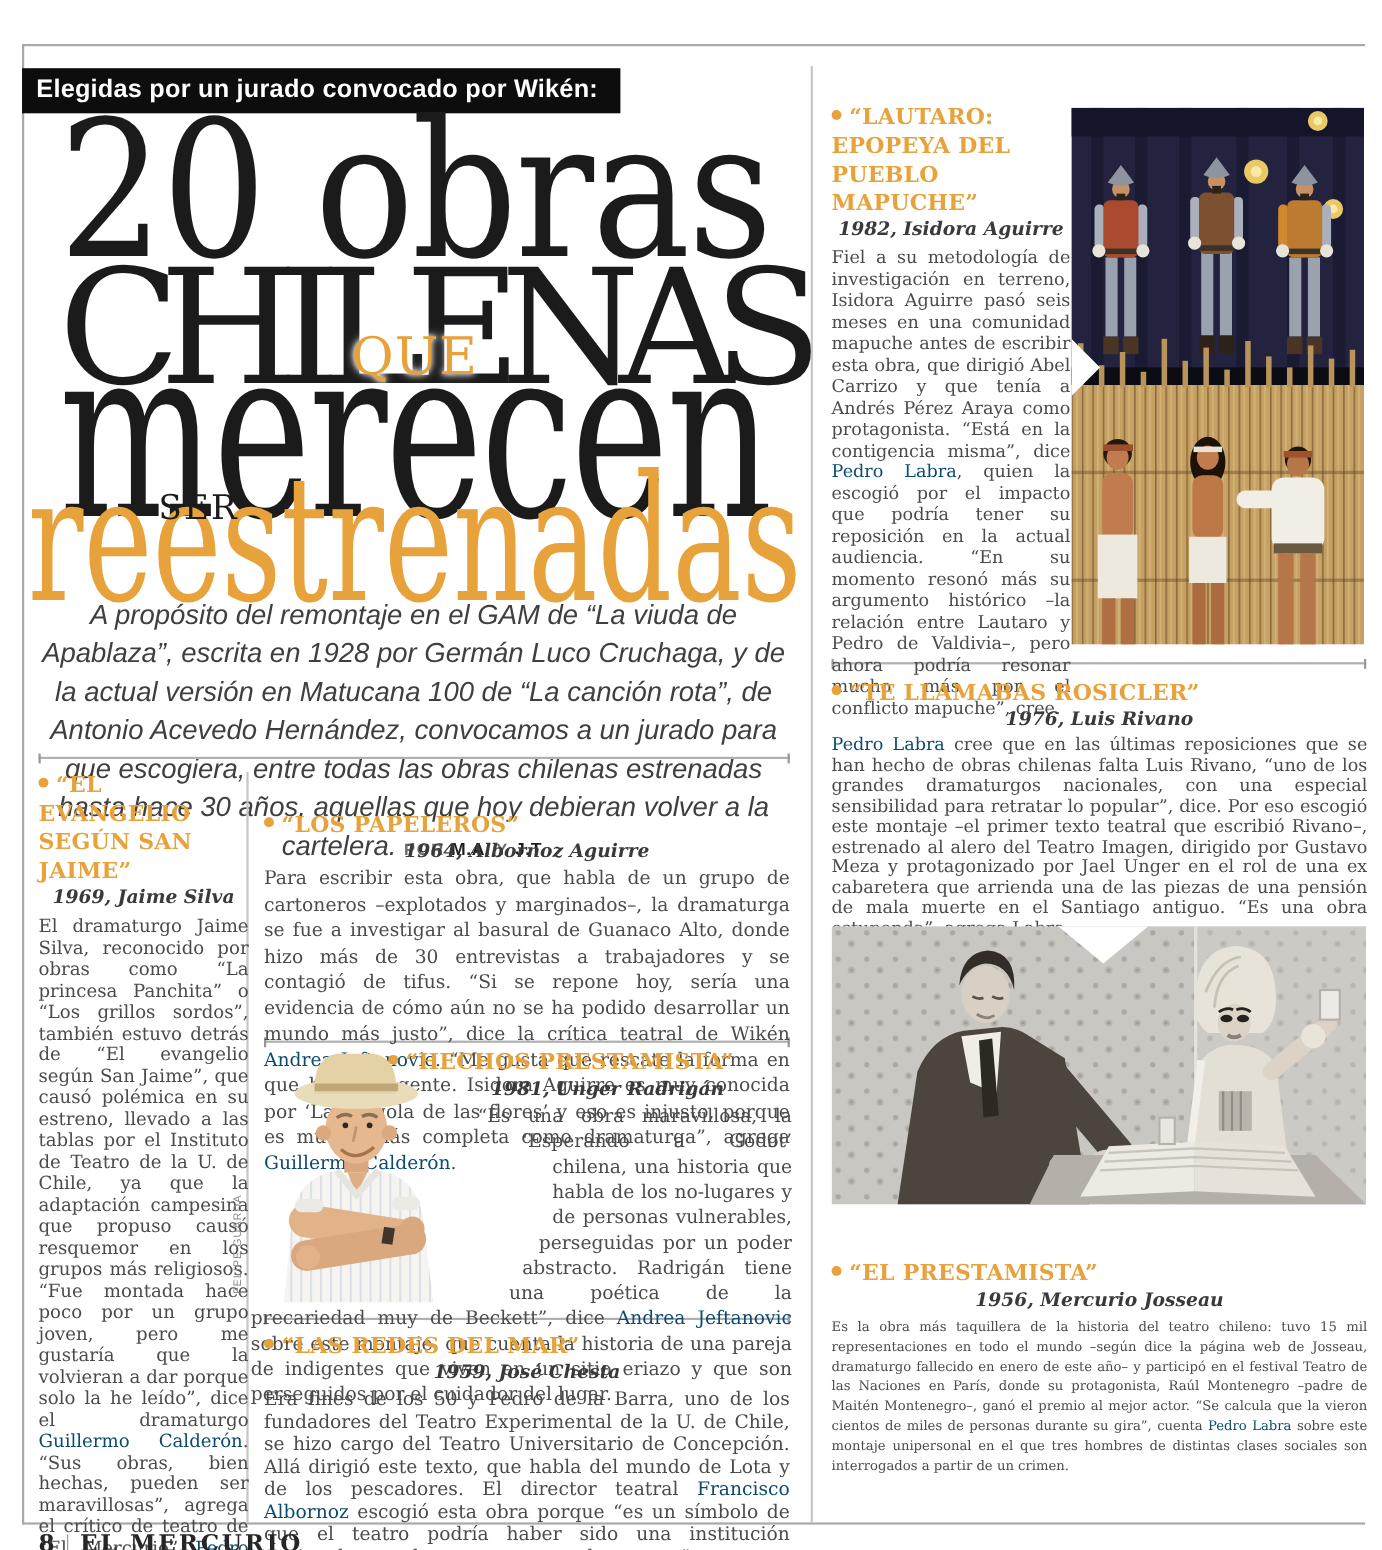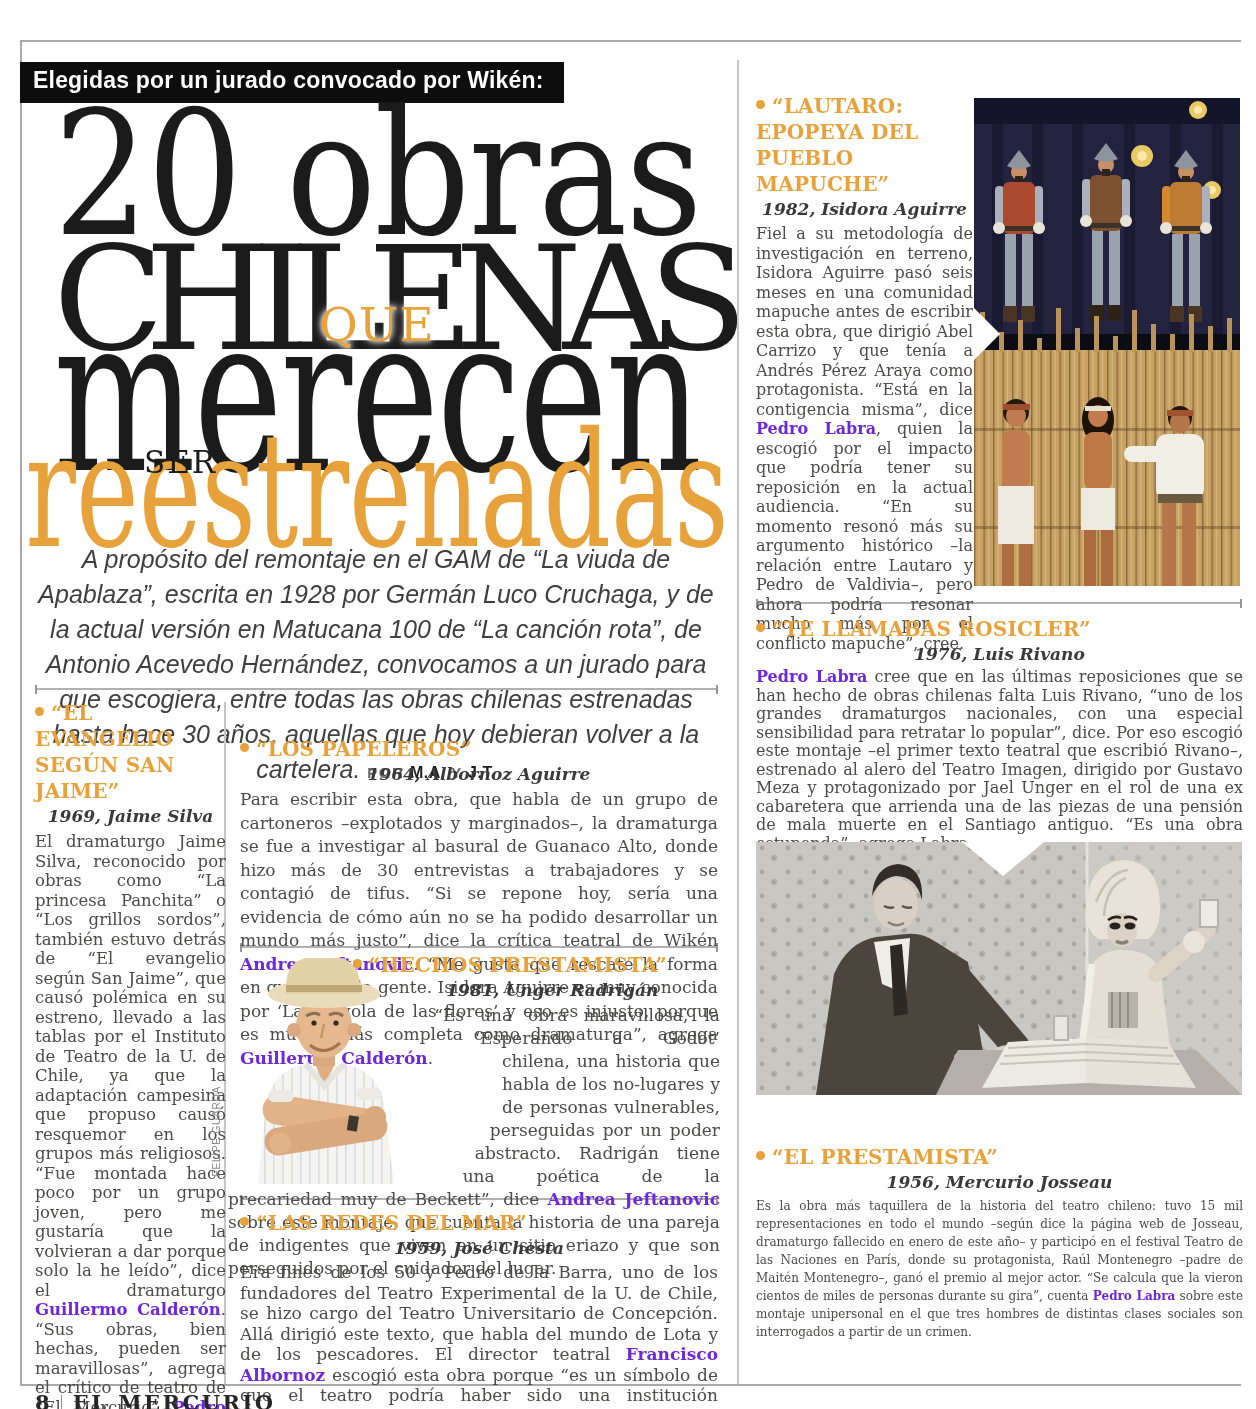--- a/index.html
+++ b/index.html
@@ -38,21 +38,21 @@
          font-size:25px;line-height:35px;color:#3f3f3f;}
   .intro .por{font-style:normal;font-size:15px;letter-spacing:1.5px;color:#6a6a6a;font-weight:700;}
   .intro .sig{font-style:normal;font-weight:700;font-size:16px;color:#1d1d1d;letter-spacing:.5px;}
   
   .art{position:absolute;}
   .sec-title{font-weight:700;font-size:20px;line-height:26px;color:var(--accent);letter-spacing:.2px;}
   .bullet{display:inline-block;width:9px;height:9px;border-radius:50%;background:var(--accent);
           margin-right:7px;vertical-align:4px;}
   .sec-credit{font-style:italic;font-weight:700;font-size:17px;line-height:24px;color:#3a3a3a;text-align:center;}
   .body-text{color:var(--body);text-align:justify;hyphens:auto;-webkit-hyphens:auto;}
-  .b{font-weight:700;color:#6d28d9;}
+  .b{font-weight:400;color:#0c4a6e;}
   #art-evangelio{left:35px;top:700px;width:191px;}
   #art-evangelio .body-text{font-size:16.5px;line-height:19.5px;margin-top:4px;}
   #art-papeleros{left:240px;top:736px;width:478px;}
   #art-papeleros .body-text{font-size:17px;line-height:23.5px;margin-top:2px;}
   #hechos-block{left:228px;top:952px;width:492px;}
   #hechos-block .body-text{font-size:17px;line-height:23px;margin-top:2px;}
   .fig{float:left;width:262px;height:232px;margin-right:12px;
        shape-outside:polygon(0 0,38% 0,46% 12%,60% 24%,82% 36%,100% 50%,100% 64%,90% 82%,82% 100%,0 100%);}
   .photo-credit{position:absolute;left:211px;top:1086px;font-family:"Liberation Sans",sans-serif;
                 font-size:10px;color:#8b8b8b;letter-spacing:.8px;

